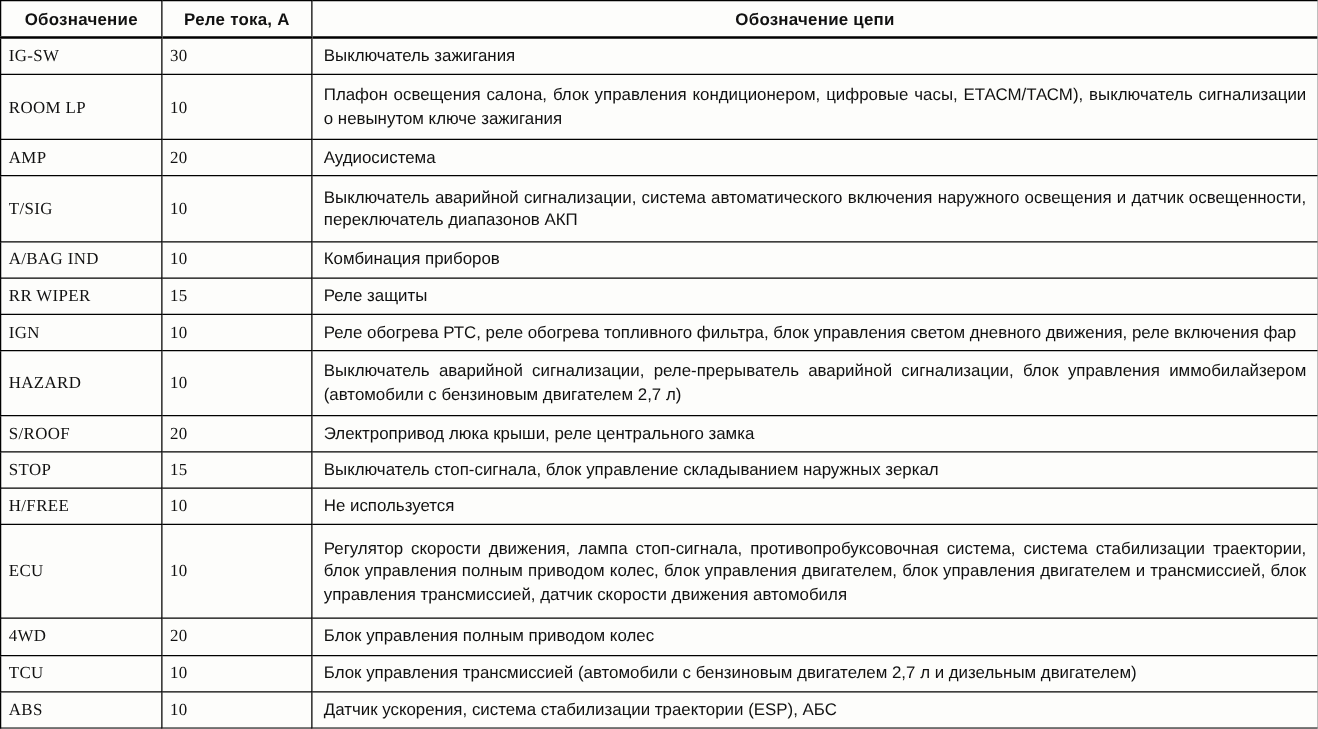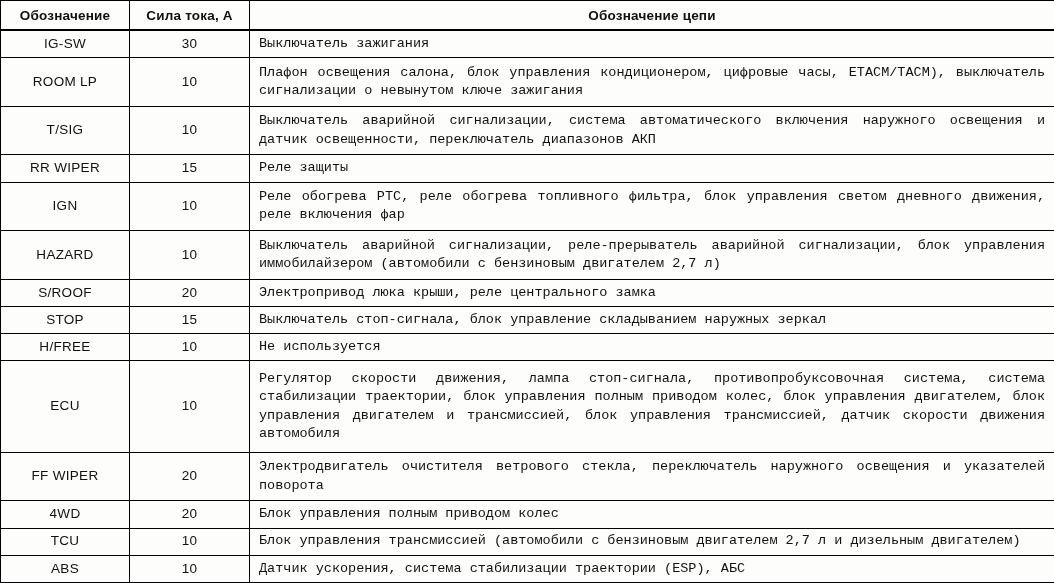--- a/index.html
+++ b/index.html
@@ -36,66 +36,76 @@
     border-bottom-width: 2px;
     letter-spacing: 0.2px;
   }
   .fuse-table td {
     padding: 2px 6px;
     vertical-align: middle;
     line-height: 18.5px;
   }
   .fuse-table td.cell-designation,
   .fuse-table td.cell-current {
-    text-align: center;
+    text-align: left;
     letter-spacing: 0.3px;
+    font-family: Liberation Serif, serif;
   }
   .fuse-table td.cell-circuits {
     text-align: justify;
     text-justify: inter-word;
     padding-left: 9px;
     padding-right: 9px;
-    font-family: Liberation Mono, monospace;
   }
   col.col-designation { width: 129px; }
   col.col-current     { width: 120px; }
   col.col-circuits    { width: 805px; }
 </style>
 </head>
 <body>
 
 <div class="page">
   <table class="fuse-table">
     <colgroup>
       <col class="col-designation">
       <col class="col-current">
       <col class="col-circuits">
     </colgroup>
     <thead>
       <tr>
         <th>Обозначение</th>
-        <th>Сила тока, А</th>
+        <th>Реле тока, А</th>
         <th>Обозначение цепи</th>
       </tr>
     </thead>
     <tbody id="fuse-rows">
         <tr>
     <td class="cell-designation">IG-SW</td>
     <td class="cell-current">30</td>
     <td class="cell-circuits">Выключатель зажигания</td>
   </tr>
         <tr>
     <td class="cell-designation">ROOM LP</td>
     <td class="cell-current">10</td>
     <td class="cell-circuits">Плафон освещения салона, блок управления кондиционером, цифровые часы, ЕТАСМ/ТАСМ), выключатель сигнализации о невынутом ключе зажигания</td>
   </tr>
         <tr>
+    <td class="cell-designation">AMP</td>
+    <td class="cell-current">20</td>
+    <td class="cell-circuits">Аудиосистема</td>
+  </tr>
+        <tr>
     <td class="cell-designation">T/SIG</td>
     <td class="cell-current">10</td>
     <td class="cell-circuits">Выключатель аварийной сигнализации, система автоматического включения наружного освещения и датчик освещенности, переключатель диапазонов АКП</td>
+  </tr>
+        <tr>
+    <td class="cell-designation">A/BAG IND</td>
+    <td class="cell-current">10</td>
+    <td class="cell-circuits">Комбинация приборов</td>
   </tr>
         <tr>
     <td class="cell-designation">RR WIPER</td>
     <td class="cell-current">15</td>
     <td class="cell-circuits">Реле защиты</td>
   </tr>
         <tr>
     <td class="cell-designation">IGN</td>
     <td class="cell-current">10</td>
     <td class="cell-circuits">Реле обогрева РТС, реле обогрева топливного фильтра, блок управления светом дневного движения, реле включения фар</td>
@@ -119,25 +129,20 @@
     <td class="cell-designation">H/FREE</td>
     <td class="cell-current">10</td>
     <td class="cell-circuits">Не используется</td>
   </tr>
         <tr>
     <td class="cell-designation">ECU</td>
     <td class="cell-current">10</td>
     <td class="cell-circuits">Регулятор скорости движения, лампа стоп-сигнала, противопробуксовочная система, система стабилизации траектории, блок управления полным приводом колес, блок управления двигателем, блок управления двигателем и трансмиссией, блок управления трансмиссией, датчик скорости движения автомобиля</td>
   </tr>
         <tr>
-    <td class="cell-designation">FF WIPER</td>
-    <td class="cell-current">20</td>
-    <td class="cell-circuits">Электродвигатель очистителя ветрового стекла, переключатель наружного освещения и указателей поворота</td>
-  </tr>
-        <tr>
     <td class="cell-designation">4WD</td>
     <td class="cell-current">20</td>
     <td class="cell-circuits">Блок управления полным приводом колес</td>
   </tr>
         <tr>
     <td class="cell-designation">TCU</td>
     <td class="cell-current">10</td>
     <td class="cell-circuits">Блок управления трансмиссией (автомобили с бензиновым двигателем 2,7 л и дизельным двигателем)</td>
   </tr>
         <tr>

